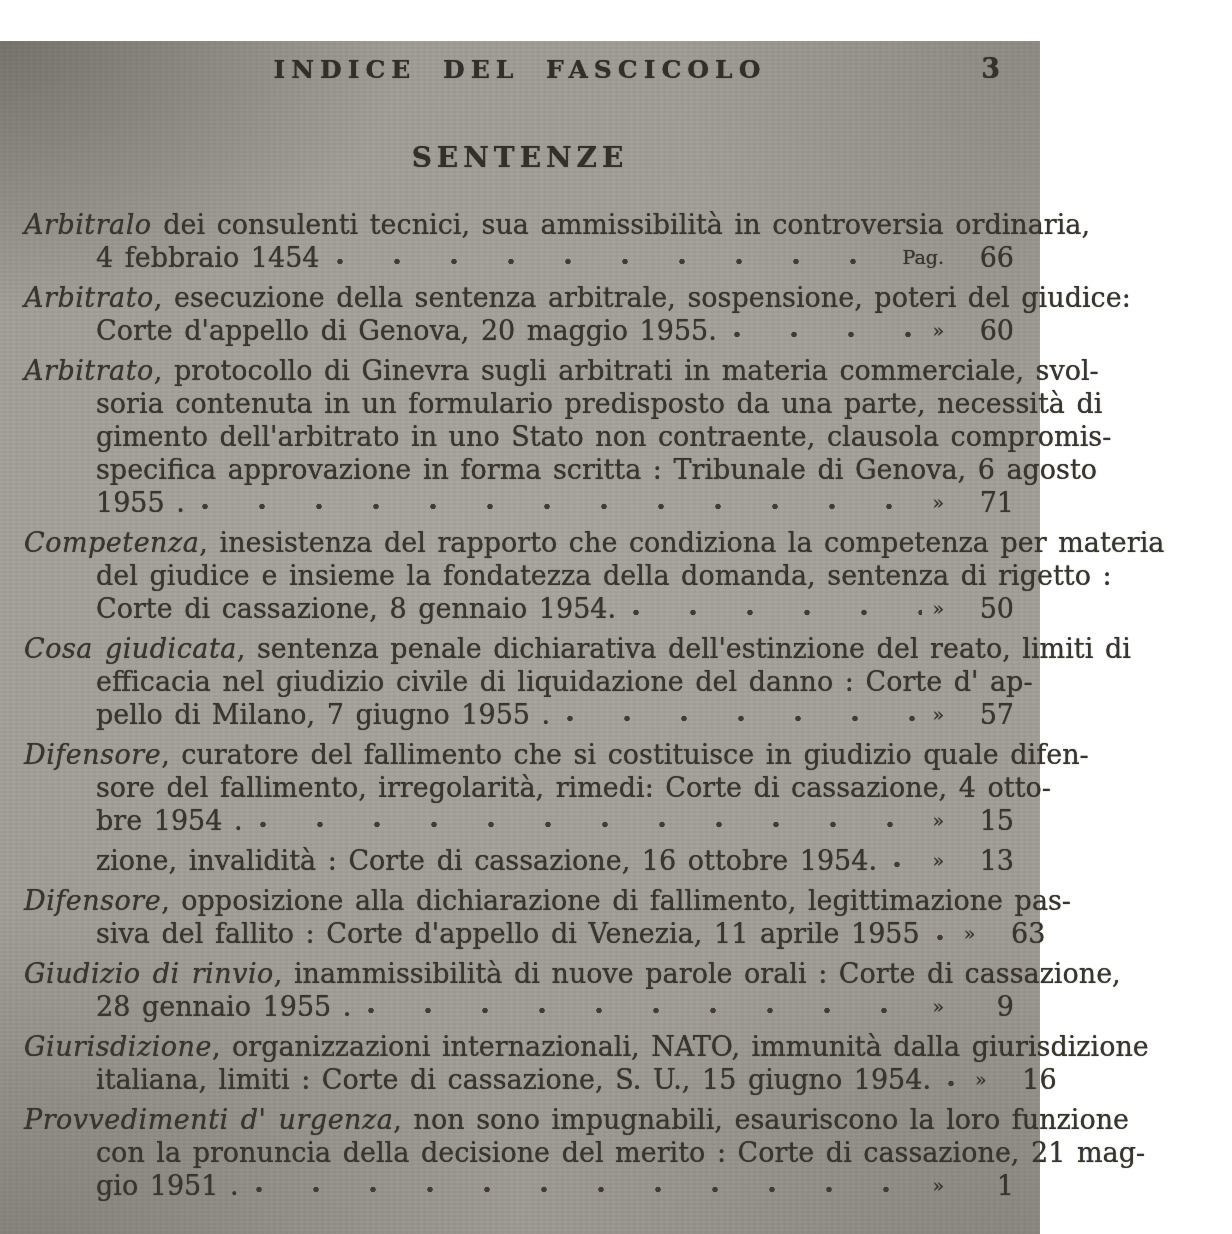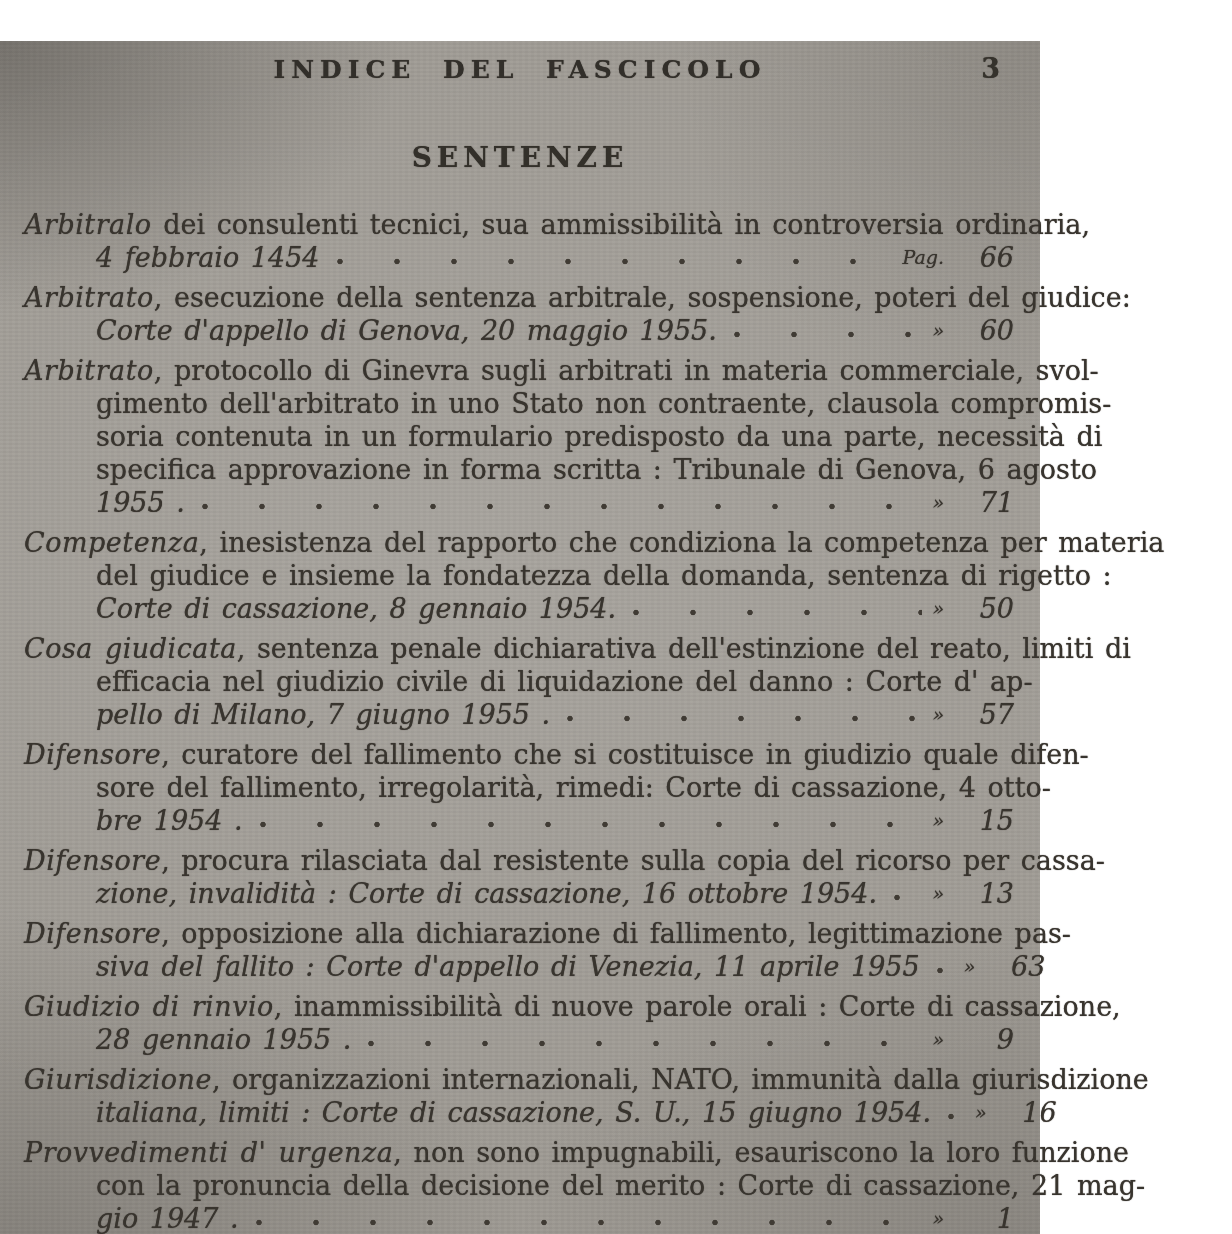--- a/index.html
+++ b/index.html
@@ -73,21 +73,20 @@
   .line.cont, .line.last { padding-left: 72px; }
 
   .term {
     font-style: italic;
     letter-spacing: 0.5px;
   }
 
   .line.last {
     display: flex;
     align-items: flex-end;
-    font-style: italic;
   }
   .last-text { flex: 0 0 auto; }
   .leader {
     flex: 1 1 auto;
     min-width: 24px;
     align-self: stretch;
     margin: 0 10px;
     background-image: radial-gradient(circle at 4px 50%, #403b34 2.4px, rgba(64,59,52,0) 3.1px);
     background-size: 57px 9px;
     background-repeat: repeat-x;
@@ -135,22 +134,22 @@
       <span class="last-text">Corte d'appello di Genova, 20 maggio 1955.</span>
       <span class="leader"></span>
       <span class="ref-label">»</span>
       <span class="page-num">60</span>
     </div>
   </div>
 
   <div class="entry">
     <div class="line first"><span class="term">Arbitrato</span><span>, protocollo di Ginevra sugli arbitrati in materia commerciale, svol-</span></div>
     <div>
+          <div class="line cont">soria contenuta in un formulario predisposto da una parte, necessità di</div>
           <div class="line cont">gimento dell'arbitrato in uno Stato non contraente, clausola compromis-</div>
-          <div class="line cont">soria contenuta in un formulario predisposto da una parte, necessità di</div>
           <div class="line cont">specifica approvazione in forma scritta : Tribunale di Genova, 6 agosto</div>
         </div>
     <div class="line last">
       <span class="last-text">1955 .</span>
       <span class="leader"></span>
       <span class="ref-label">»</span>
       <span class="page-num">71</span>
     </div>
   </div>
 
@@ -187,21 +186,20 @@
         </div>
     <div class="line last">
       <span class="last-text">bre 1954 .</span>
       <span class="leader"></span>
       <span class="ref-label">»</span>
       <span class="page-num">15</span>
     </div>
   </div>
 
   <div class="entry">
-    <div class="line first"><span class="term">Difensore</span><span>, procura rilasciata dal resistente sulla copia del ricorso per cassa-</span></div>
     <div></div>
     <div class="line last">
       <span class="last-text">zione, invalidità : Corte di cassazione, 16 ottobre 1954.</span>
       <span class="leader"></span>
       <span class="ref-label">»</span>
       <span class="page-num">13</span>
     </div>
   </div>
 
   <div class="entry">
@@ -236,21 +234,21 @@
       <span class="page-num">16</span>
     </div>
   </div>
 
   <div class="entry">
     <div class="line first"><span class="term">Provvedimenti d' urgenza</span><span>, non sono impugnabili, esauriscono la loro funzione</span></div>
     <div>
           <div class="line cont">con la pronuncia della decisione del merito : Corte di cassazione, 21 mag-</div>
         </div>
     <div class="line last">
-      <span class="last-text">gio 1947 .</span>
+      <span class="last-text">gio 1951 .</span>
       <span class="leader"></span>
       <span class="ref-label">»</span>
       <span class="page-num">1</span>
     </div>
   </div>
 </div>
 
 </div>
 
 </body></html>

